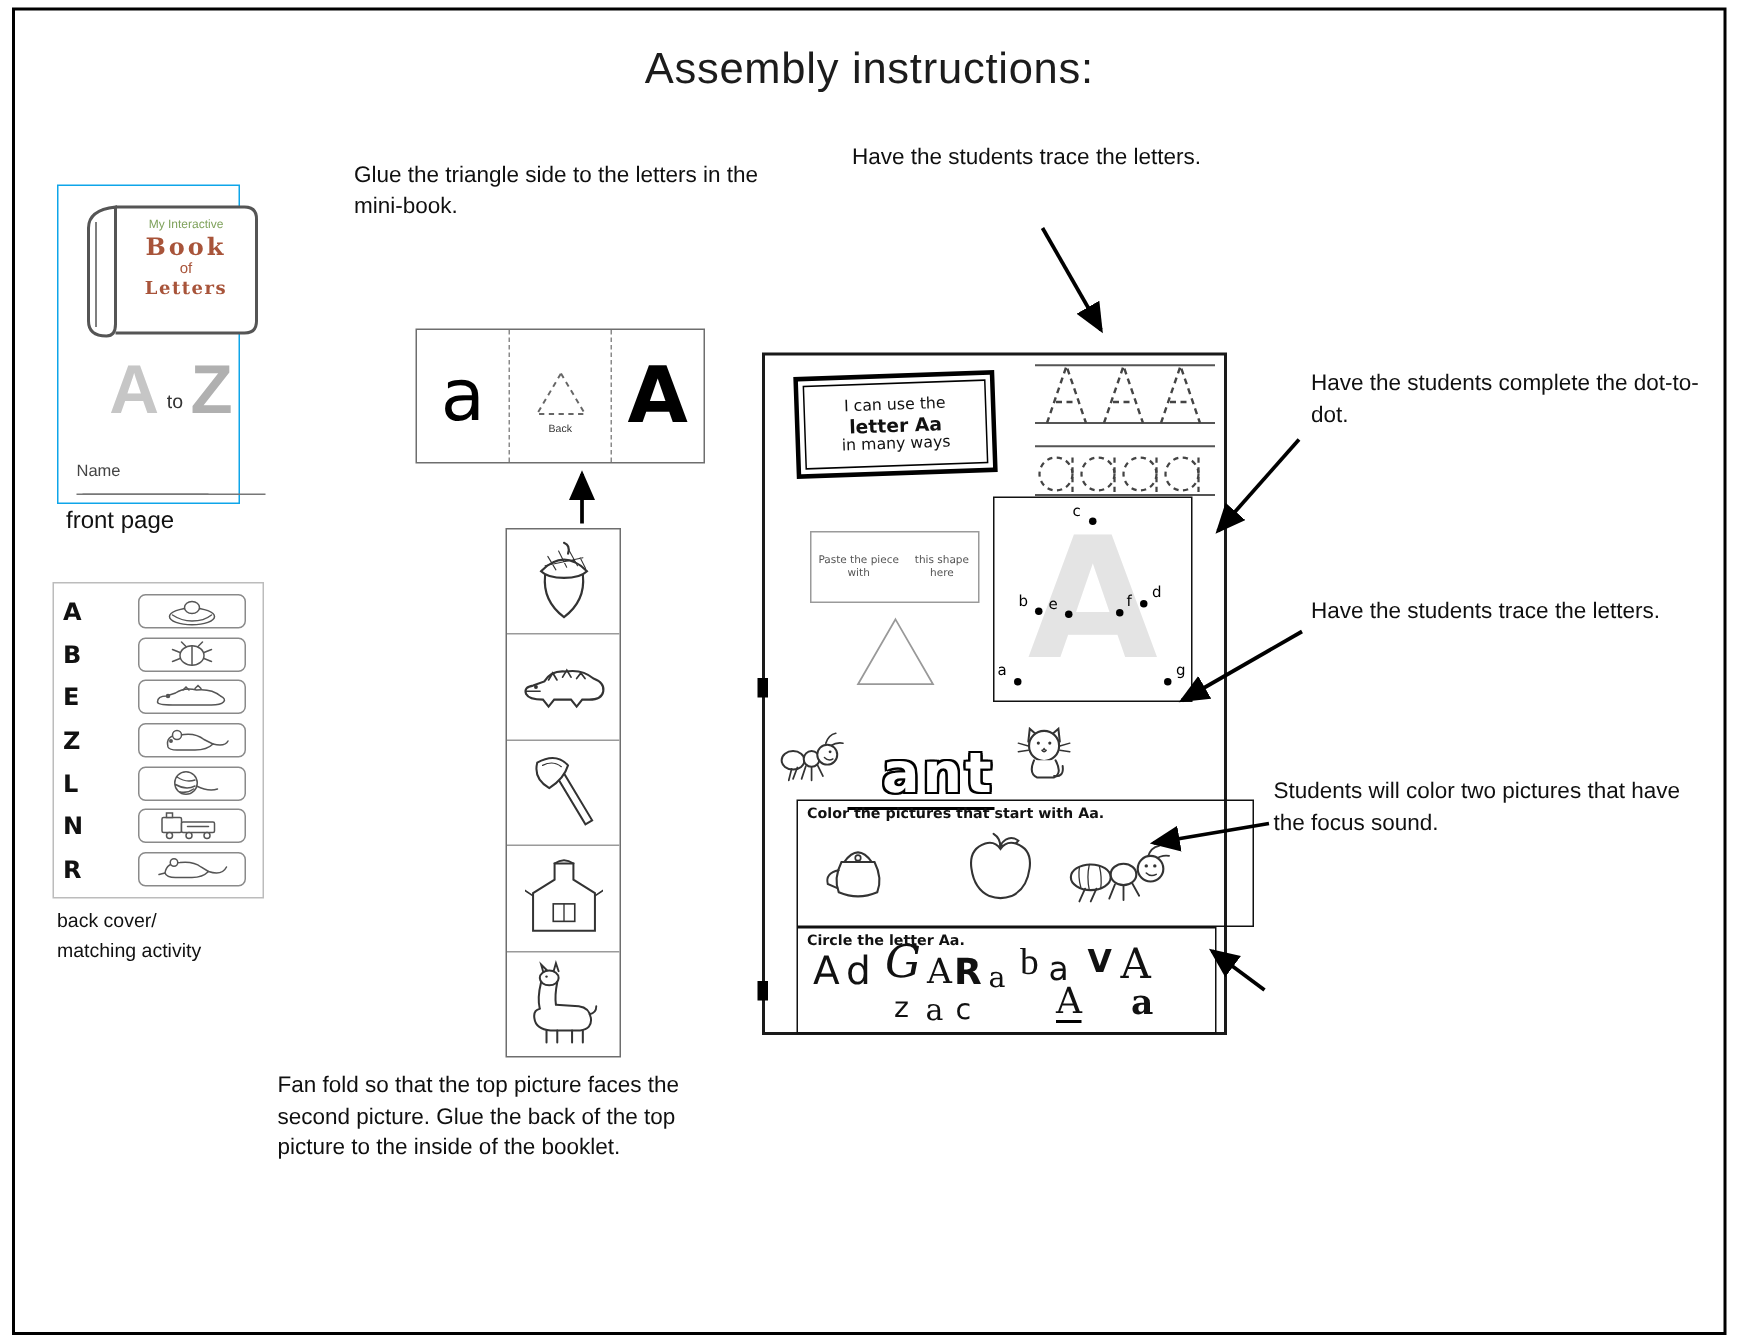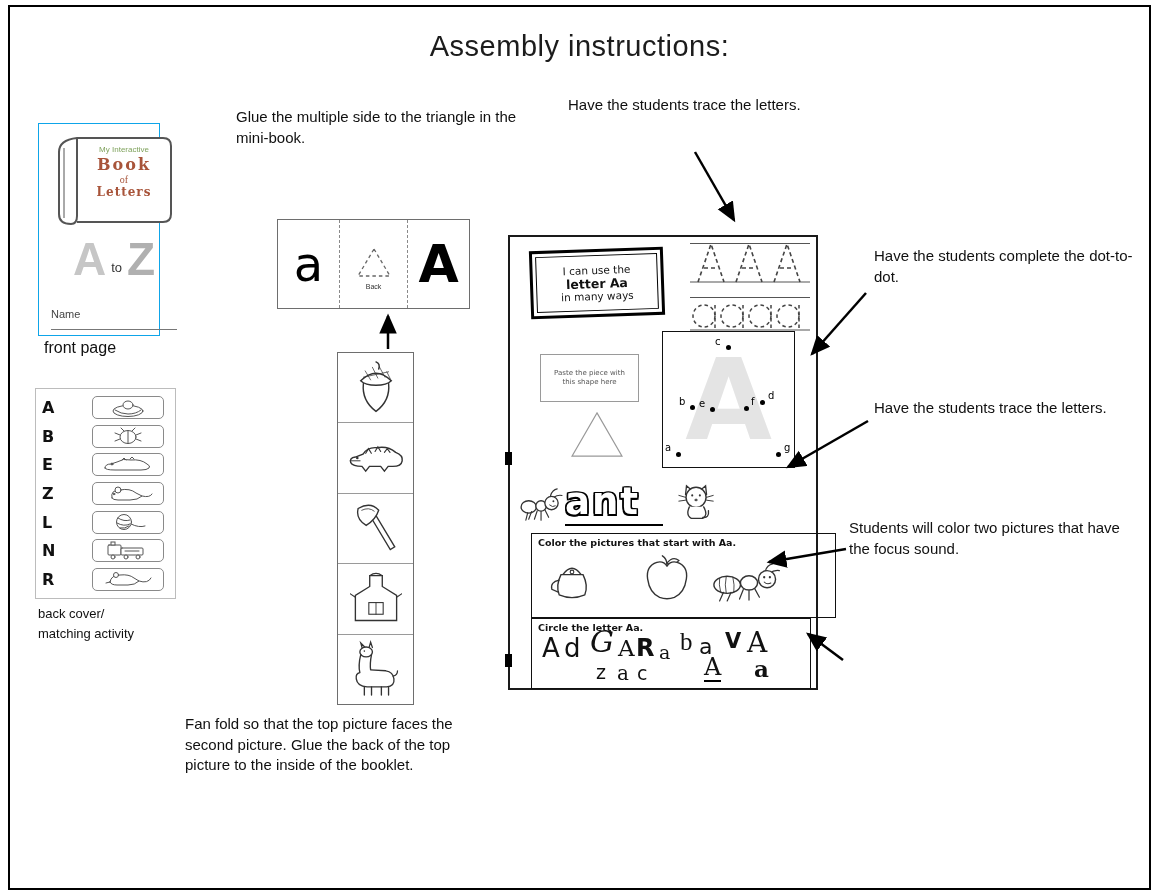--- a/index.html
+++ b/index.html
@@ -17,21 +17,21 @@
   .note-top    { left:568px; top:95px;  width:280px; }
   .note-dot    { left:874px; top:246px; width:266px; }
   .note-trace2 { left:874px; top:398px; width:275px; }
   .note-color  { left:849px; top:518px; width:284px; }
   .note-locate { left:849px; top:637px; width:284px; }
 
   
   .front-page { left:38px; top:123px; width:122px; height:213px; border:1px solid #0ea5e9; background:#fff; }
   .fp-tagline { position:absolute; left:34px; top:21px; width:102px; text-align:center; font-size:8px; color:#7fa25c; }
   .fp-book-t1 { position:absolute; left:34px; top:31px; width:102px; text-align:center; font-size:16px; font-weight:bold; letter-spacing:2px; color:#a8543a; font-family:"DejaVu Serif", serif; }
-  .fp-book-t2 { position:absolute; left:34px; top:50px; width:102px; text-align:center; font-size:10px; color:#a8543a; font-family:Liberation Serif, serif; }
+  .fp-book-t2 { position:absolute; left:34px; top:50px; width:102px; text-align:center; font-size:10px; color:#a8543a; font-family:Liberation Sans, sans-serif; }
   .fp-book-t3 { position:absolute; left:34px; top:61px; width:102px; text-align:center; font-size:12px; font-weight:bold; letter-spacing:1px; color:#a8543a; font-family:"DejaVu Serif", serif; }
   .fp-atoz { position:absolute; left:0; top:112px; width:150px; display:flex; align-items:flex-end; justify-content:center; gap:5px; }
   .fp-a { font-size:46px; line-height:1; font-weight:bold; color:#c6c6c6; }
   .fp-to { font-size:13px; color:#333; margin-bottom:7px; }
   .fp-z { font-size:46px; line-height:1; font-weight:bold; color:#b0b0b0; }
   .fp-name-row { position:absolute; left:12px; top:184px; font-size:11px; color:#444; }
   .fp-name-line { display:inline-block; width:84px; height:10px; border-bottom:1.2px solid #777; margin-left:4px; }
   .fp-line2 { position:absolute; left:12px; top:205px; width:126px; border-bottom:1.2px solid #777; }
   .caption-front { left:44px; top:339px; font-size:16px; }
 
@@ -60,30 +60,30 @@
 
   
   .worksheet { left:508px; top:235px; width:310px; height:455px; border:2px solid #1a1a1a; background:#fff; }
   .tick { position:absolute; left:-5px; width:7px; height:13px; background:#000; }
   .ican { position:absolute; left:20px; top:12px; width:134px; height:68px; border:3.5px solid #000; padding:3px; transform:rotate(-2deg); background:#fff; }
   .ican-inner { width:100%; height:100%; border:1px solid #000; display:flex; flex-direction:column; align-items:center; justify-content:center; text-align:center; }
   .ican-inner span { font-size:10.5px; line-height:13px; font-family:"DejaVu Sans", sans-serif; }
   .ican-inner .emph { font-size:12.5px; font-weight:bold; }
   .trace-AAA { position:absolute; left:180px; top:4px; }
   .trace-aaa { position:absolute; left:180px; top:58px; }
-  .paste-box { position:absolute; left:30px; top:117px; width:99px; height:48px; border:1px solid #9a9a9a;
-               display:flex; flex-direction:column; align-items:center; justify-content:center; text-align:center; }
+  .paste-box { position:absolute; left:30px; top:117px; width:113px; height:48px; border:1px solid #9a9a9a;
+               display:flex; flex-direction:row; align-items:center; justify-content:center; text-align:center; }
   .paste-box span { font-size:7px; line-height:9px; color:#555; font-family:"DejaVu Sans", sans-serif; }
   .paste-tri { position:absolute; left:58px; top:173px; }
   .dot-box { position:absolute; left:152px; top:94px; width:133px; height:137px; border:1.5px solid #111; overflow:hidden; }
   .dot-letter { position:absolute; inset:0; display:flex; align-items:center; justify-content:center;
                 font-size:112px; font-weight:bold; color:#e4e4e4; font-family:"DejaVu Sans", sans-serif; z-index:0; }
   .dd-label { position:absolute; font-size:10px; color:#000; z-index:2; font-family:"DejaVu Sans", sans-serif; }
   .dd-dot { position:absolute; width:5px; height:5px; background:#000; border-radius:50%; z-index:2; }
-  .trace-word { position:absolute; top:242px; height:47px; border-bottom:2px solid #000; text-align:left;
+  .trace-word { position:absolute; top:256px; height:47px; border-bottom:2px solid #000; text-align:right;
                 font-family:"DejaVu Sans", sans-serif; font-weight:bold; font-size:37px; line-height:45px; color:#fff; letter-spacing:2px;
                 text-shadow:-1.5px -1.5px 0 #000, 1.5px -1.5px 0 #000, -1.5px 1.5px 0 #000, 1.5px 1.5px 0 #000,
                             -1.5px 0 0 #000, 1.5px 0 0 #000, 0 -1.5px 0 #000, 0 1.5px 0 #000; }
   .word-ant { left:55px; width:98px; }
   .word-cat { left:210px; width:90px; }
   .ant-icon-pos { position:absolute; left:10px; top:249px; }
   .cat-icon-pos { position:absolute; left:166px; top:246px; }
   .color-box { position:absolute; left:21px; top:296px; width:305px; height:85px; border:1.5px solid #111; }
   .circle-box { position:absolute; left:21px; top:381px; width:280px; height:71px; border:1.5px solid #111; }
   .box-title { font-size:9.5px; font-weight:bold; padding:3px 6px 0 6px; font-family:"DejaVu Sans", sans-serif; }
@@ -217,21 +217,21 @@
         </svg>
       </span>
     </div>
   </div>
   <div class="abs caption-back">
     <div>back cover/</div>
     <div>matching activity</div>
   </div>
 
   <div class="abs note fold-note">
-    <p>Glue the multiple side to the triangle in the mini-book.</p>
+    <p>Glue the triangle side to the letters in the mini-book.</p>
   </div>
 
   <div class="abs letter-strip">
     <div class="ls-cell ls-a">
       <span>a</span>
     </div>
     <div class="ls-cell ls-mid">
       <svg width="40" height="34" viewBox="0 0 40 34">
         <path d="M20,3 L36,30 L4,30 Z" fill="none" stroke="#666" stroke-width="1.3" stroke-dasharray="3.5 3"></path>
       </svg>

